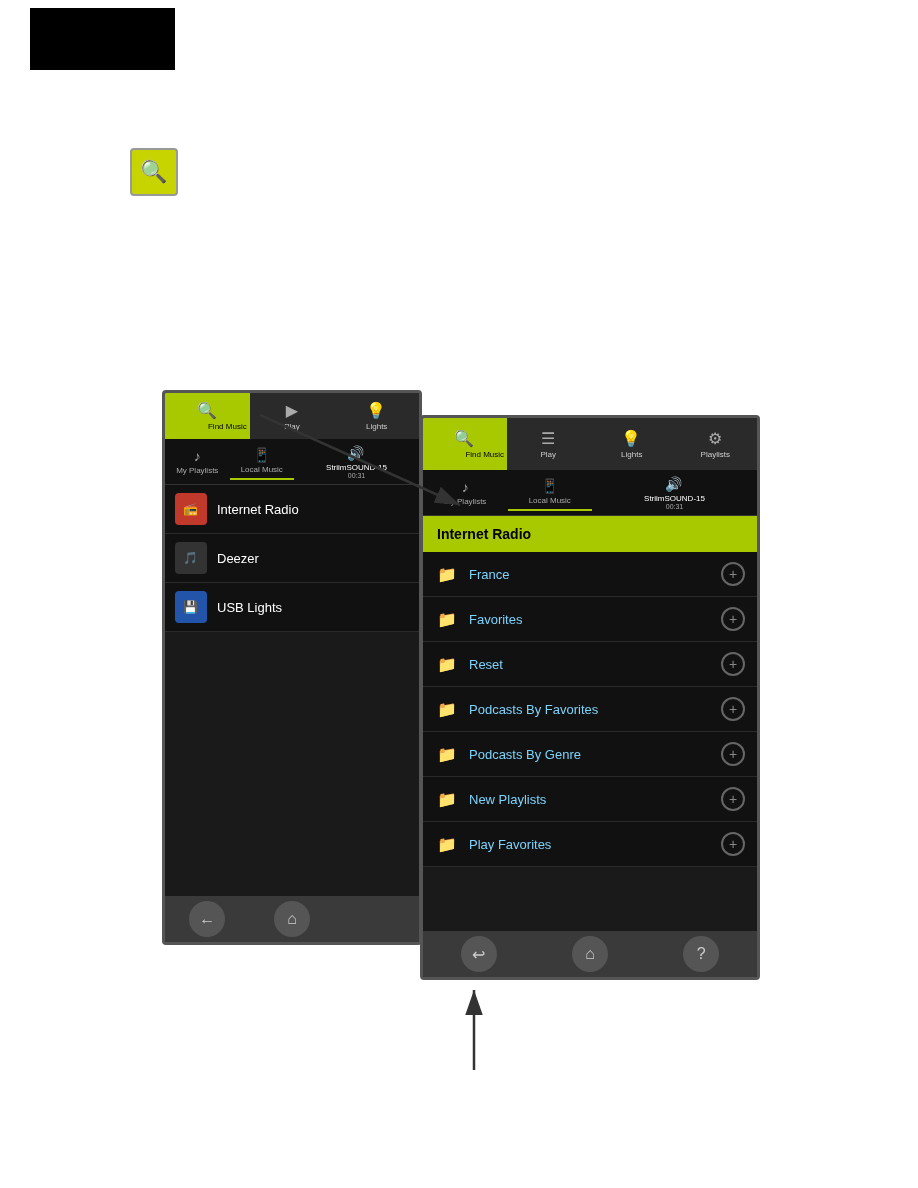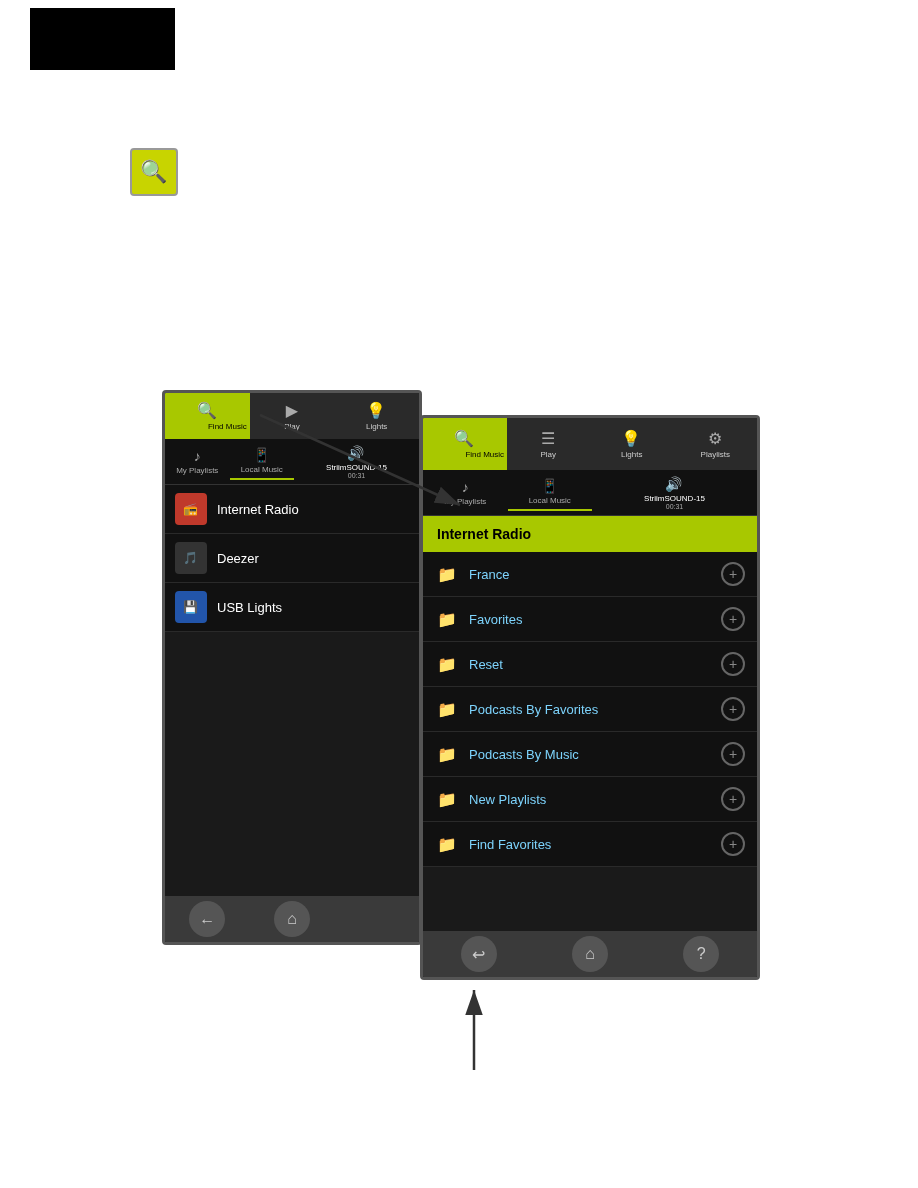--- a/index.html
+++ b/index.html
@@ -390,33 +390,33 @@
     </div>
 
     <div class="radio-list-item">
       <div class="folder-icon">📁</div>
       <span class="radio-item-text">Podcasts By Favorites</span>
       <div class="plus-icon">+</div>
     </div>
 
     <div class="radio-list-item">
       <div class="folder-icon">📁</div>
-      <span class="radio-item-text">Podcasts By Music</span>
+      <span class="radio-item-text">Podcasts By Genre</span>
       <div class="plus-icon">+</div>
     </div>
 
     <div class="radio-list-item">
       <div class="folder-icon">📁</div>
       <span class="radio-item-text">New Playlists</span>
       <div class="plus-icon">+</div>
     </div>
 
     <div class="radio-list-item">
       <div class="folder-icon">📁</div>
-      <span class="radio-item-text">Find Favorites</span>
+      <span class="radio-item-text">Play Favorites</span>
       <div class="plus-icon">+</div>
     </div>
 
   </div>
 
   <div class="bottom-bar">
     <div class="bottom-btn">↩</div>
     <div class="bottom-btn">⌂</div>
     <div class="bottom-btn">?</div>
   </div>

